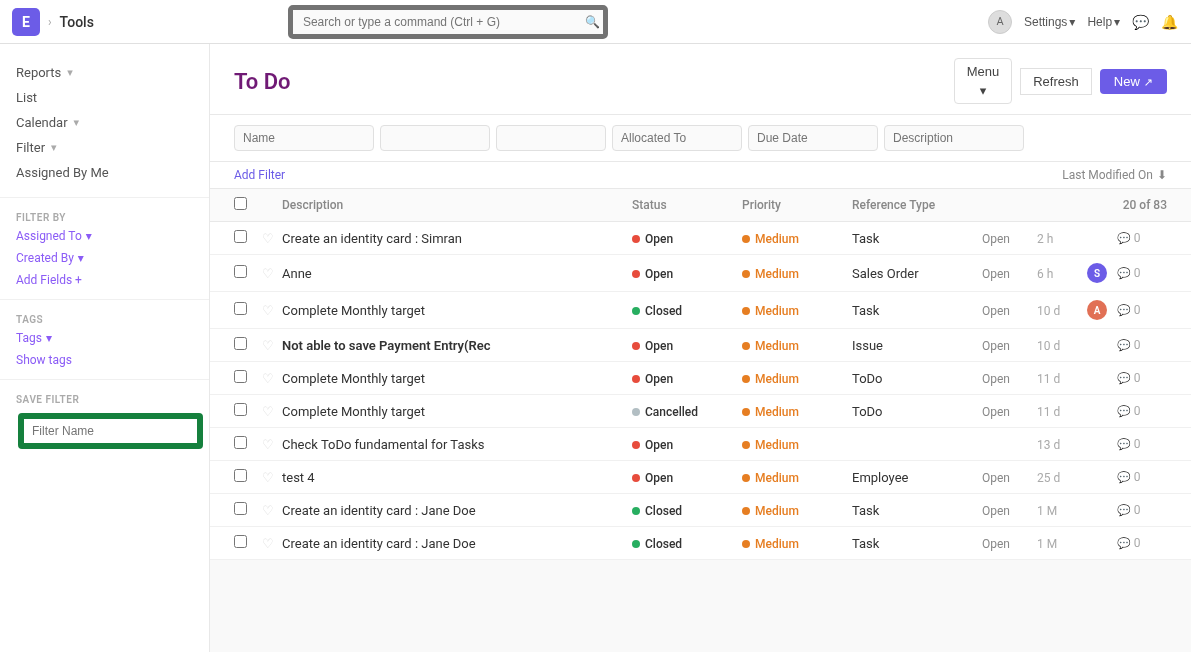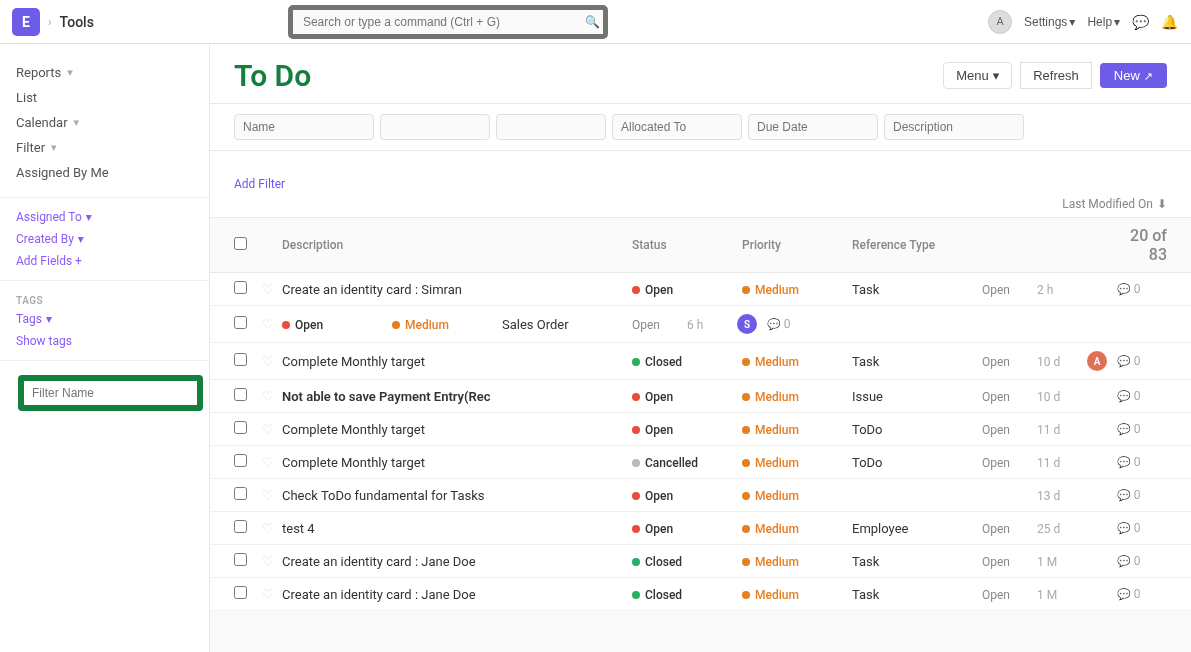--- a/index.html
+++ b/index.html
@@ -99,26 +99,26 @@
     
     .main { flex: 1; display: flex; flex-direction: column; overflow: hidden; }
 
     
     .page-header {
       background: #fff;
       padding: 14px 24px 10px;
       border-bottom: 1px solid #e8e8e8;
       display: flex; align-items: center; justify-content: space-between;
     }
-    .page-title { font-size: 30px; font-weight: 600; color: #15803d; }
+    .page-title { font-size: 22px; font-weight: 600; color: #701a75; }
     .header-actions { display: flex; gap: 8px; align-items: center; }
     .btn-menu {
       padding: 5px 12px; border: 1px solid #e0e0e0;
       border-radius: 4px; background: #fff; font-size: 13px; cursor: pointer;
-      display: flex; align-items: center; gap: 4px; color: #444;
+      display: flex; align-items: center; gap: 4px; color: #444; flex-direction: column;
     }
     .btn-refresh {
       padding: 5px 12px; border: 1px solid #e0e0e0;
       border-radius: 0; background: #fff; font-size: 13px; cursor: pointer; color: #444;
     }
     .btn-new {
       padding: 5px 14px; background: #6c5ce7; color: #fff;
       border: none; border-radius: 4px; font-size: 13px; cursor: pointer;
       display: flex; align-items: flex-end; gap: 4px;
     }
@@ -149,21 +149,21 @@
     .filter-input.desc { width: 140px; }
 
     .add-filter-row {
       display: flex; align-items: center; justify-content: space-between;
       padding: 6px 24px;
       background: #fff;
       border-bottom: 1px solid #e8e8e8;
       font-size: 12px;
     }
     .add-filter-btn { color: #6c5ce7; cursor: pointer; }
-    .last-modified { display: flex; align-items: center; gap: 4px; color: #888; font-size: 12px; margin-top: 40px; }
+    .last-modified { display: flex; align-items: center; gap: 4px; color: #888; font-size: 12px; }
     .last-modified .sort-icon { cursor: pointer; }
 
     
     .table-wrapper { background: #fff; margin: 0; }
     .table-header-row {
       display: flex; align-items: center;
       padding: 8px 24px;
       border-bottom: 1px solid #e8e8e8;
       background: #fafafa;
       font-size: 12px; color: #888; font-weight: 500;
@@ -171,21 +171,21 @@
     .col-check { width: 28px; flex-shrink: 0; }
     .col-heart { width: 20px; flex-shrink: 0; }
     .col-desc { flex: 2; min-width: 200px; }
     .col-status { width: 110px; flex-shrink: 0; }
     .col-priority { width: 110px; flex-shrink: 0; }
     .col-reftype { width: 130px; flex-shrink: 0; }
     .col-open { width: 55px; flex-shrink: 0; }
     .col-time { width: 50px; flex-shrink: 0; }
     .col-avatar { width: 30px; flex-shrink: 0; }
     .col-comments { width: 50px; flex-shrink: 0; text-align: right; }
-    .count-badge { color: #888; font-size: 16px; margin-left: auto; }
+    .count-badge { color: #888; font-size: 12px; margin-left: auto; }
 
     .table-row {
       display: flex; align-items: center;
       padding: 8px 24px;
       border-bottom: 1px solid #f0f0f0;
       font-size: 13px; color: #333;
     }
     .table-row .col-desc { color: #333; font-size: 13px; overflow: hidden; text-overflow: ellipsis; white-space: nowrap; }
     .status-badge {
       display: inline-flex; align-items: center; gap: 5px;
@@ -255,20 +255,21 @@
       </div>
       <div class="sidebar-item">
         <span>Filter</span>
         <span class="icon">▾</span>
       </div>
       <div class="sidebar-item">
         <span>Assigned By Me</span>
       </div>
     </div>
     <div class="sidebar-divider"></div>
+    <div class="sidebar-label">FILTER BY</div>
     <div class="filter-item">
       <span>Assigned To</span>
       <span>▾</span>
     </div>
     <div class="filter-item">
       <span>Created By</span>
       <span>▾</span>
     </div>
     <div class="filter-item">
       <span>Add Fields +</span>
@@ -276,20 +277,21 @@
     <div class="sidebar-divider"></div>
     <div class="sidebar-label">TAGS</div>
     <div class="filter-item">
       <span>Tags</span>
       <span>▾</span>
     </div>
     <div class="filter-item">
       <span>Show tags</span>
     </div>
     <div class="sidebar-divider"></div>
+    <div class="sidebar-label">SAVE FILTER</div>
     <input class="save-filter-input" type="text" placeholder="Filter Name" style="">
   </div>
 
   <div class="main">
 
     <div class="page-header">
       <h1 class="page-title">To Do</h1>
       <div class="header-actions">
         <button class="btn-menu">
           <span>Menu</span>
@@ -375,20 +377,21 @@
         <span class="comment-icon">💬</span>
         <span>0</span>
       </span>
     </div>
   </div>
             <div class="table-row">
     <div class="col-check">
       <input type="checkbox" style="">
     </div>
     <div class="col-heart" style="color:#ddd;cursor:pointer;">♡</div>
+    <div class="col-desc">Anne</div>
     <div class="col-status">
       <span class="status-badge">
         <span class="dot" style="background:#e74c3c"></span>
         <span>Open</span>
       </span>
     </div>
     <div class="col-priority">
       <span class="priority-badge">
         <span class="dot dot-orange"></span>
         <span>Medium</span>

